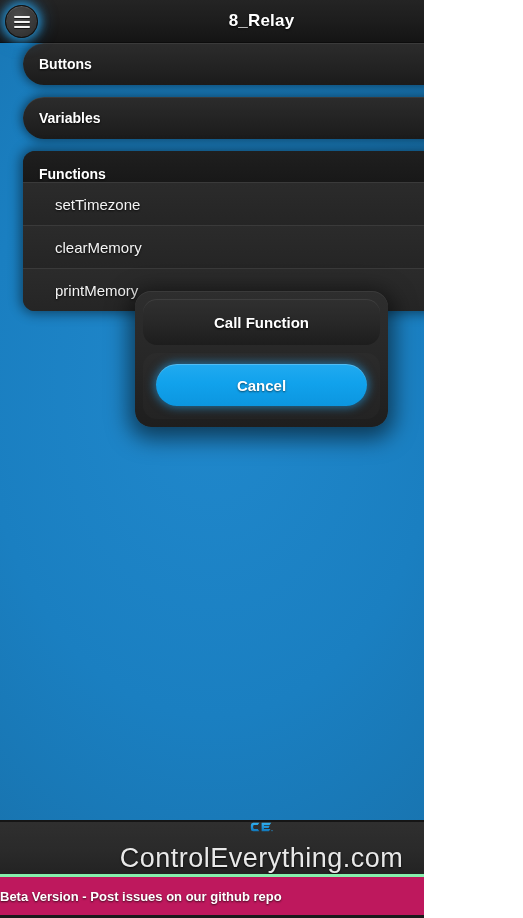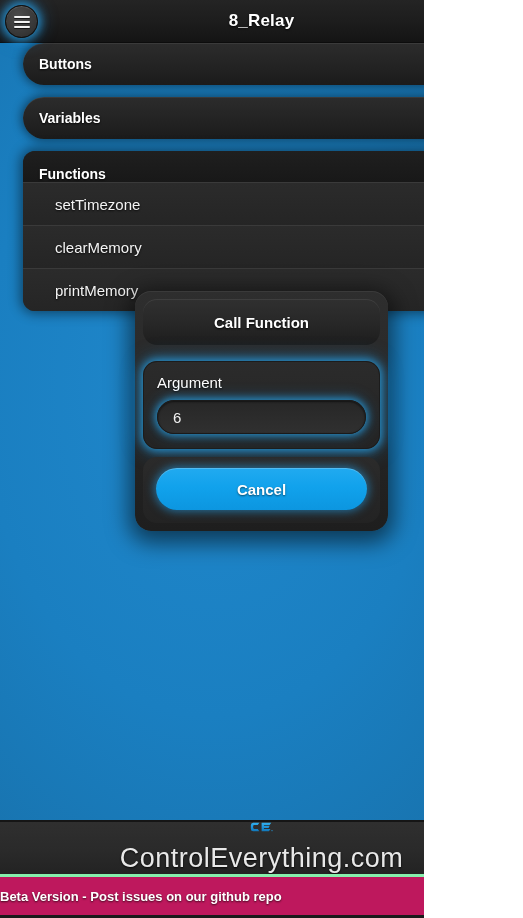--- a/index.html
+++ b/index.html
@@ -352,24 +352,20 @@
     </div>
 
   </div>
 
   <div class="dialog">
 
     <div class="dialog-title-bar">
       <span class="dialog-title">Call Function</span>
     </div>
 
-    <div class="field-box">
-      <div class="field-label">Argument</div>
-      <input class="field-input" type="text" value="6" style="">
-    </div>
 
     <div class="action-box">
       <button class="pill-btn">Cancel</button>
     </div>
   </div>
 
   <div class="footer-logo">
     <svg class="ce-mark" viewBox="0 0 120 52">
       <defs>
         <linearGradient id="ceg" x1="0" y1="0" x2="0" y2="1">

